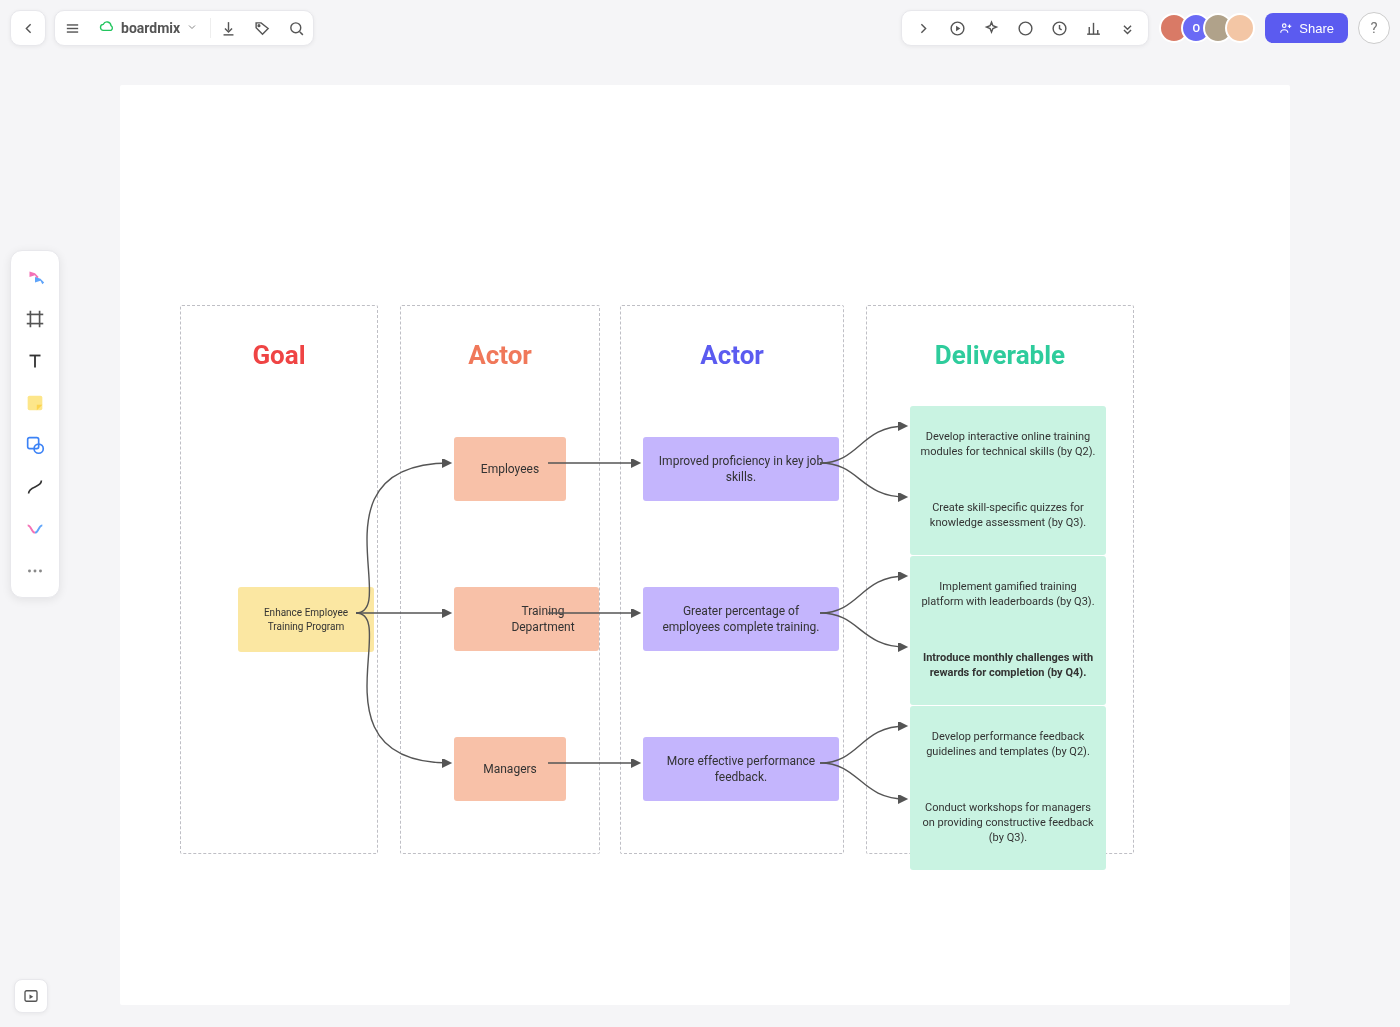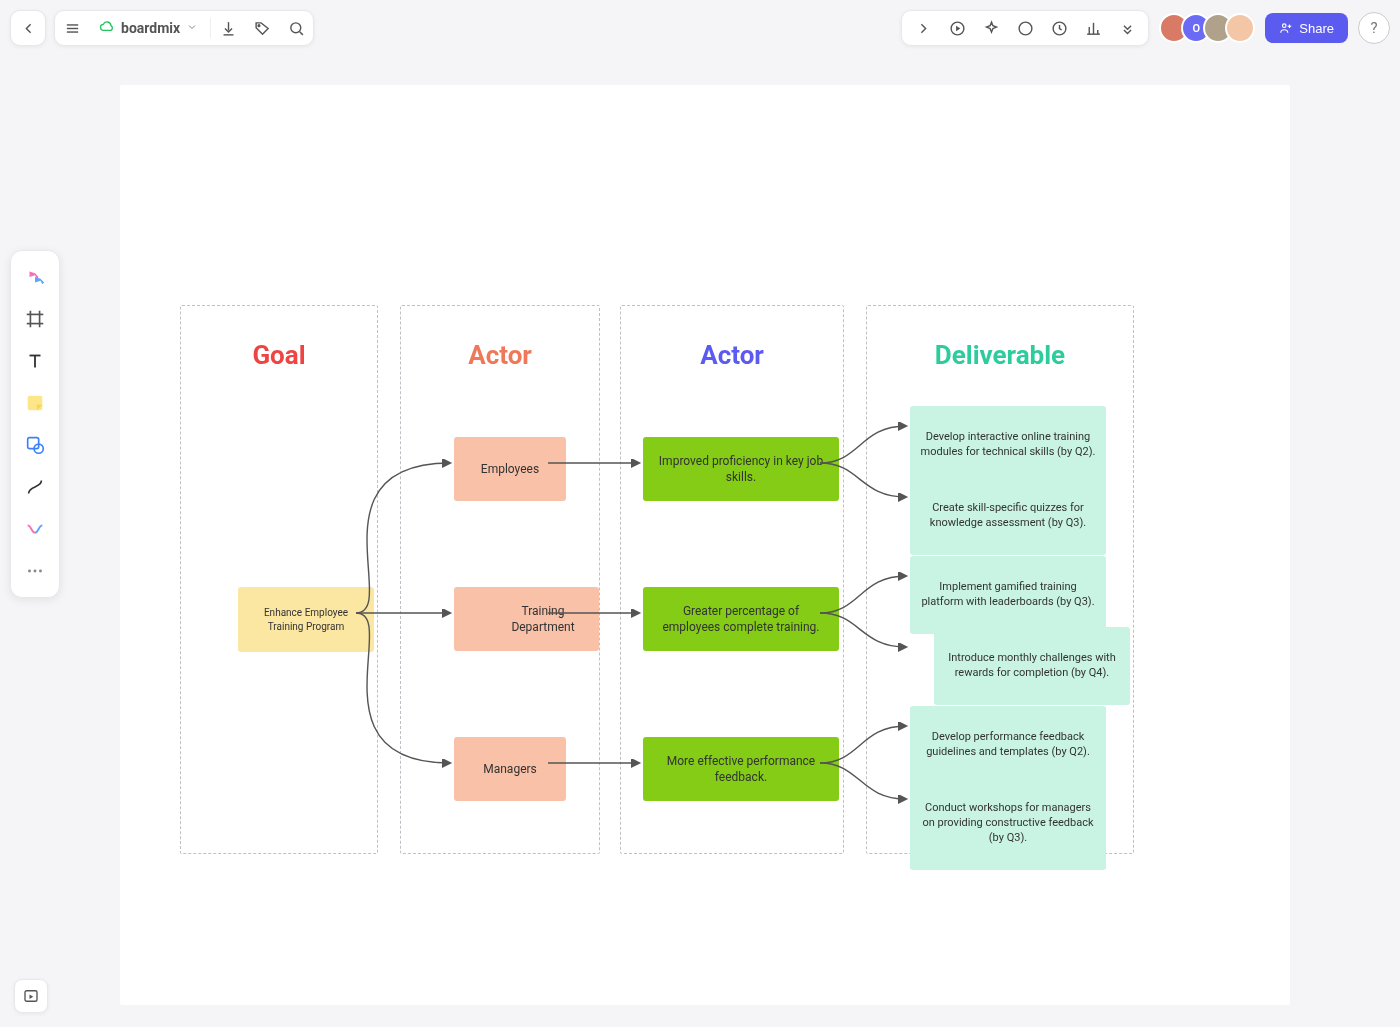--- a/index.html
+++ b/index.html
@@ -98,21 +98,21 @@
 .c-impact{color:#5b5bf0;}
 .c-deliv{color:#2ecc9c;}
 
 .node{
   position:absolute;border-radius:3px;font-size:12px;
   display:flex;align-items:center;justify-content:center;text-align:center;
   padding:6px 10px;line-height:1.35;color:#333;
 }
 .n-goal{background:#fbe7a2;width:116px;height:53px;font-size:10px;}
 .n-actor{background:#f8c1a8;width:92px;height:52px;}
-.n-impact{background:#84cc16;width:176px;height:52px;}
+.n-impact{background:#c4b5fd;width:176px;height:52px;}
 .n-deliv{background:#c9f3e2;width:176px;font-size:11px;padding:24px 10px;}
 
 svg.connectors{position:absolute;left:0;top:0;pointer-events:none;}
 svg.connectors path{stroke:#555;stroke-width:1.4;fill:none;}
 svg.connectors .arrow{fill:#555;}
 
 </style>
 </head>
 <body>
 
@@ -315,21 +315,21 @@
   <div class="node n-actor" style="left:334px;top:502px;padding-left:43px;">Training Department</div>
   <div class="node n-actor" style="left:334px;top:652px;">Managers</div>
 
   <div class="node n-impact" style="left:523px;top:352px;">Improved proficiency in key job skills.</div>
   <div class="node n-impact" style="left:523px;top:502px;">Greater percentage of employees complete training.</div>
   <div class="node n-impact" style="left:523px;top:652px;">More effective performance feedback.</div>
 
   <div class="node n-deliv" style="left:790px;top:321px;">Develop interactive online training modules for technical skills (by Q2).</div>
   <div class="node n-deliv" style="left:790px;top:392px;">Create skill-specific quizzes for knowledge assessment (by Q3).</div>
   <div class="node n-deliv" style="left:790px;top:471px;">Implement gamified training platform with leaderboards (by Q3).</div>
-  <div class="node n-deliv" style="left:814px;top:542px;">Introduce monthly challenges with rewards for completion (by Q4).</div>
+  <div class="node n-deliv" style="left:790px;top:542px;font-weight:bold;">Introduce monthly challenges with rewards for completion (by Q4).</div>
   <div class="node n-deliv" style="left:790px;top:621px;">Develop performance feedback guidelines and templates (by Q2).</div>
   <div class="node n-deliv" style="left:790px;top:692px;">Conduct workshops for managers on providing constructive feedback (by Q3).</div>
 
   <svg class="connectors" width="1170" height="920">
     <defs>
       <marker id="ah" markerWidth="8" markerHeight="8" refX="6" refY="3" orient="auto">
         <path d="M0,0 L6,3 L0,6 Z" class="arrow"></path>
       </marker>
     </defs>
 

